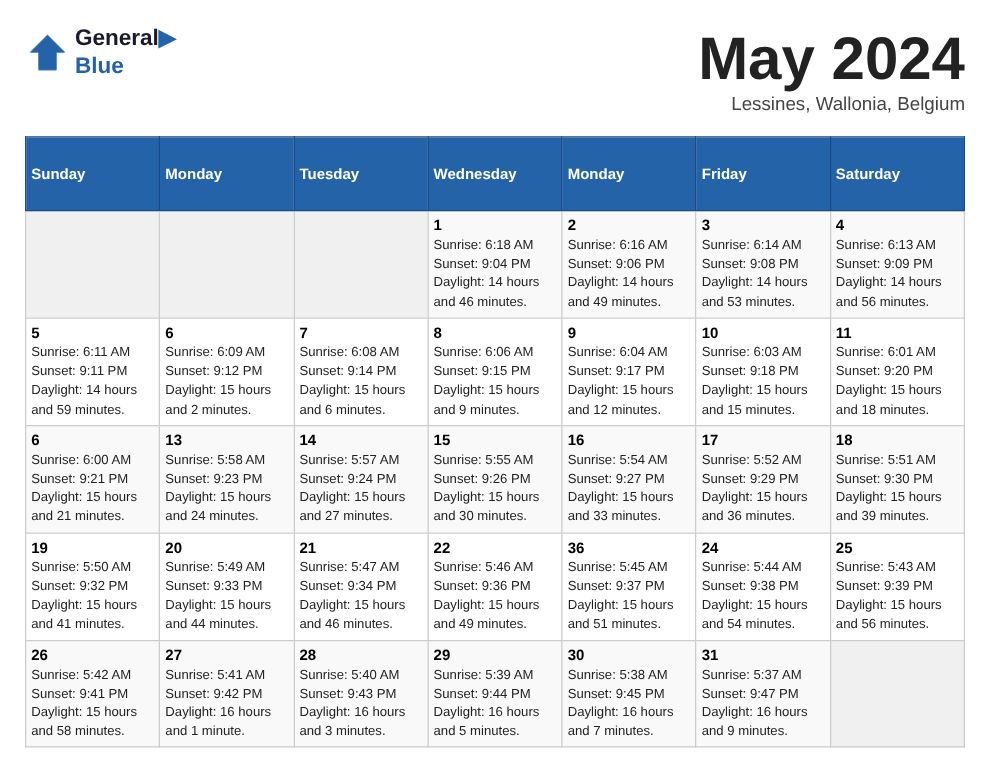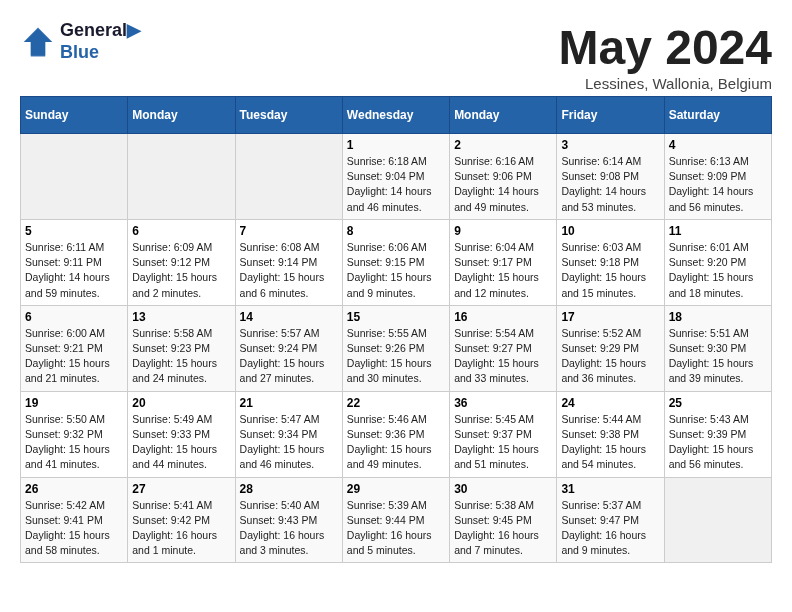--- a/index.html
+++ b/index.html
@@ -7,21 +7,21 @@
       font-family: Arial, sans-serif;
       background: #fff;
       width: 792px;
       min-height: 612px;
       padding: 20px;
     }
     .header {
       display: flex;
       justify-content: space-between;
       align-items: flex-start;
-      margin-bottom: 4px;
+      margin-bottom: 17px;
     }
     .logo {
       display: flex;
       align-items: center;
     }
     .logo-text {
       font-size: 18px;
       font-weight: bold;
       color: #1a1a2e;
       line-height: 1.2;
@@ -45,21 +45,21 @@
       color: #444;
     }
     .calendar {
       width: 100%;
       border-collapse: collapse;
       font-size: 11px;
     }
     .calendar thead th {
       background: #2563a8;
       color: #fff;
-      padding: 11px 4px;
+      padding: 22px 4px;
       text-align: left;
       font-size: 12px;
       border: 1px solid #1a4a8a;
     }
     .calendar tbody td {
       vertical-align: top;
       border: 1px solid #ccc;
       padding: 4px;
       width: calc(100% / 7);
       min-height: 80px;

